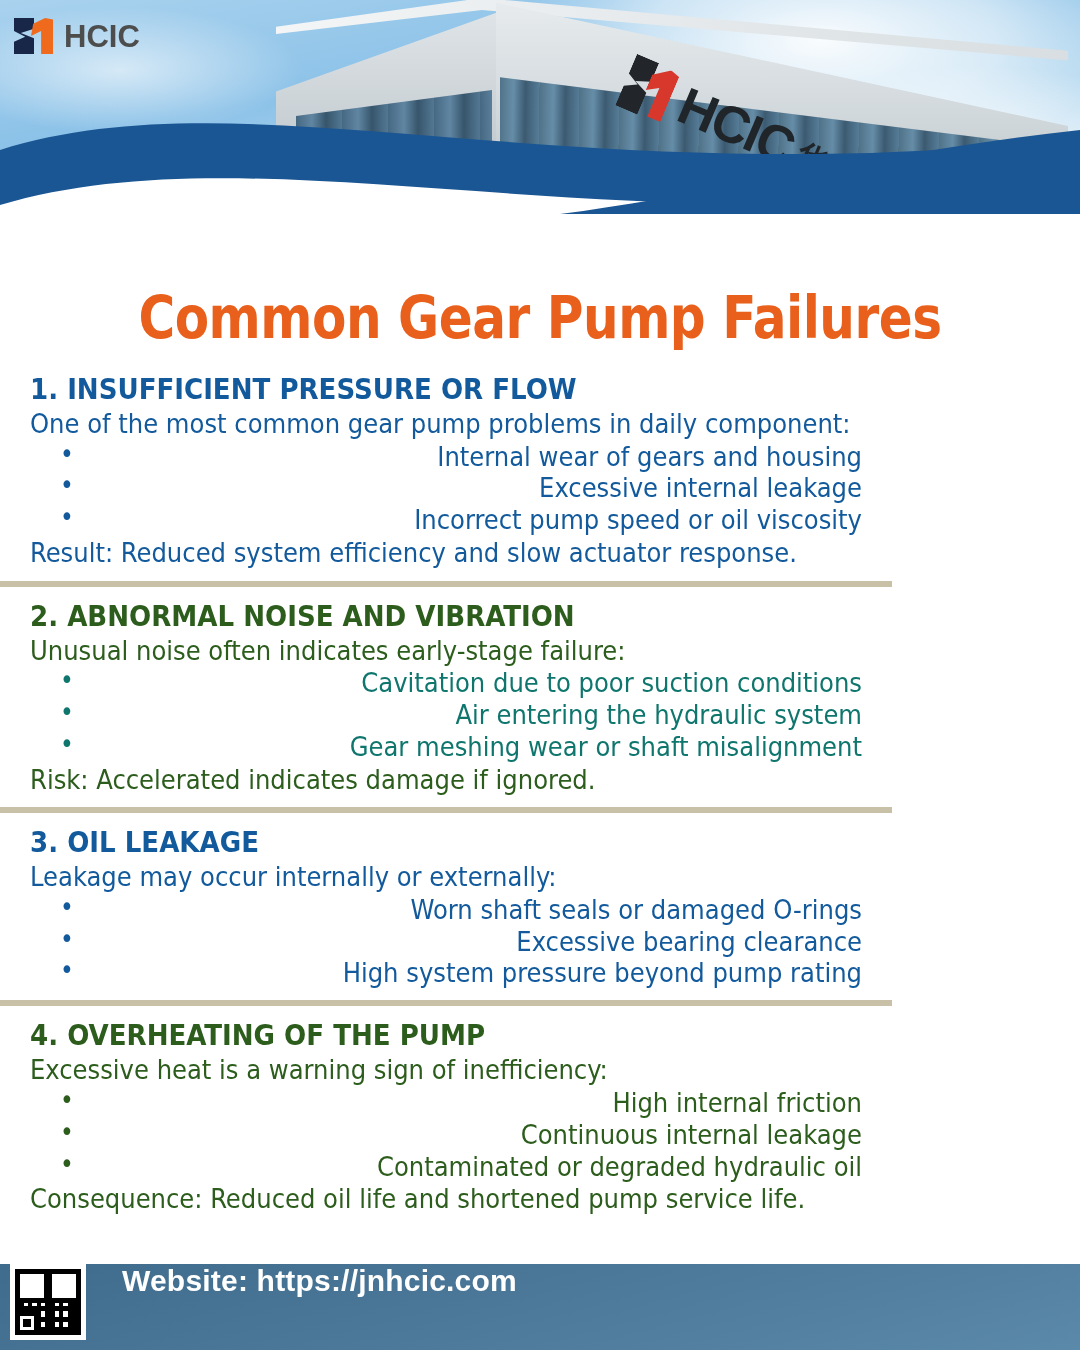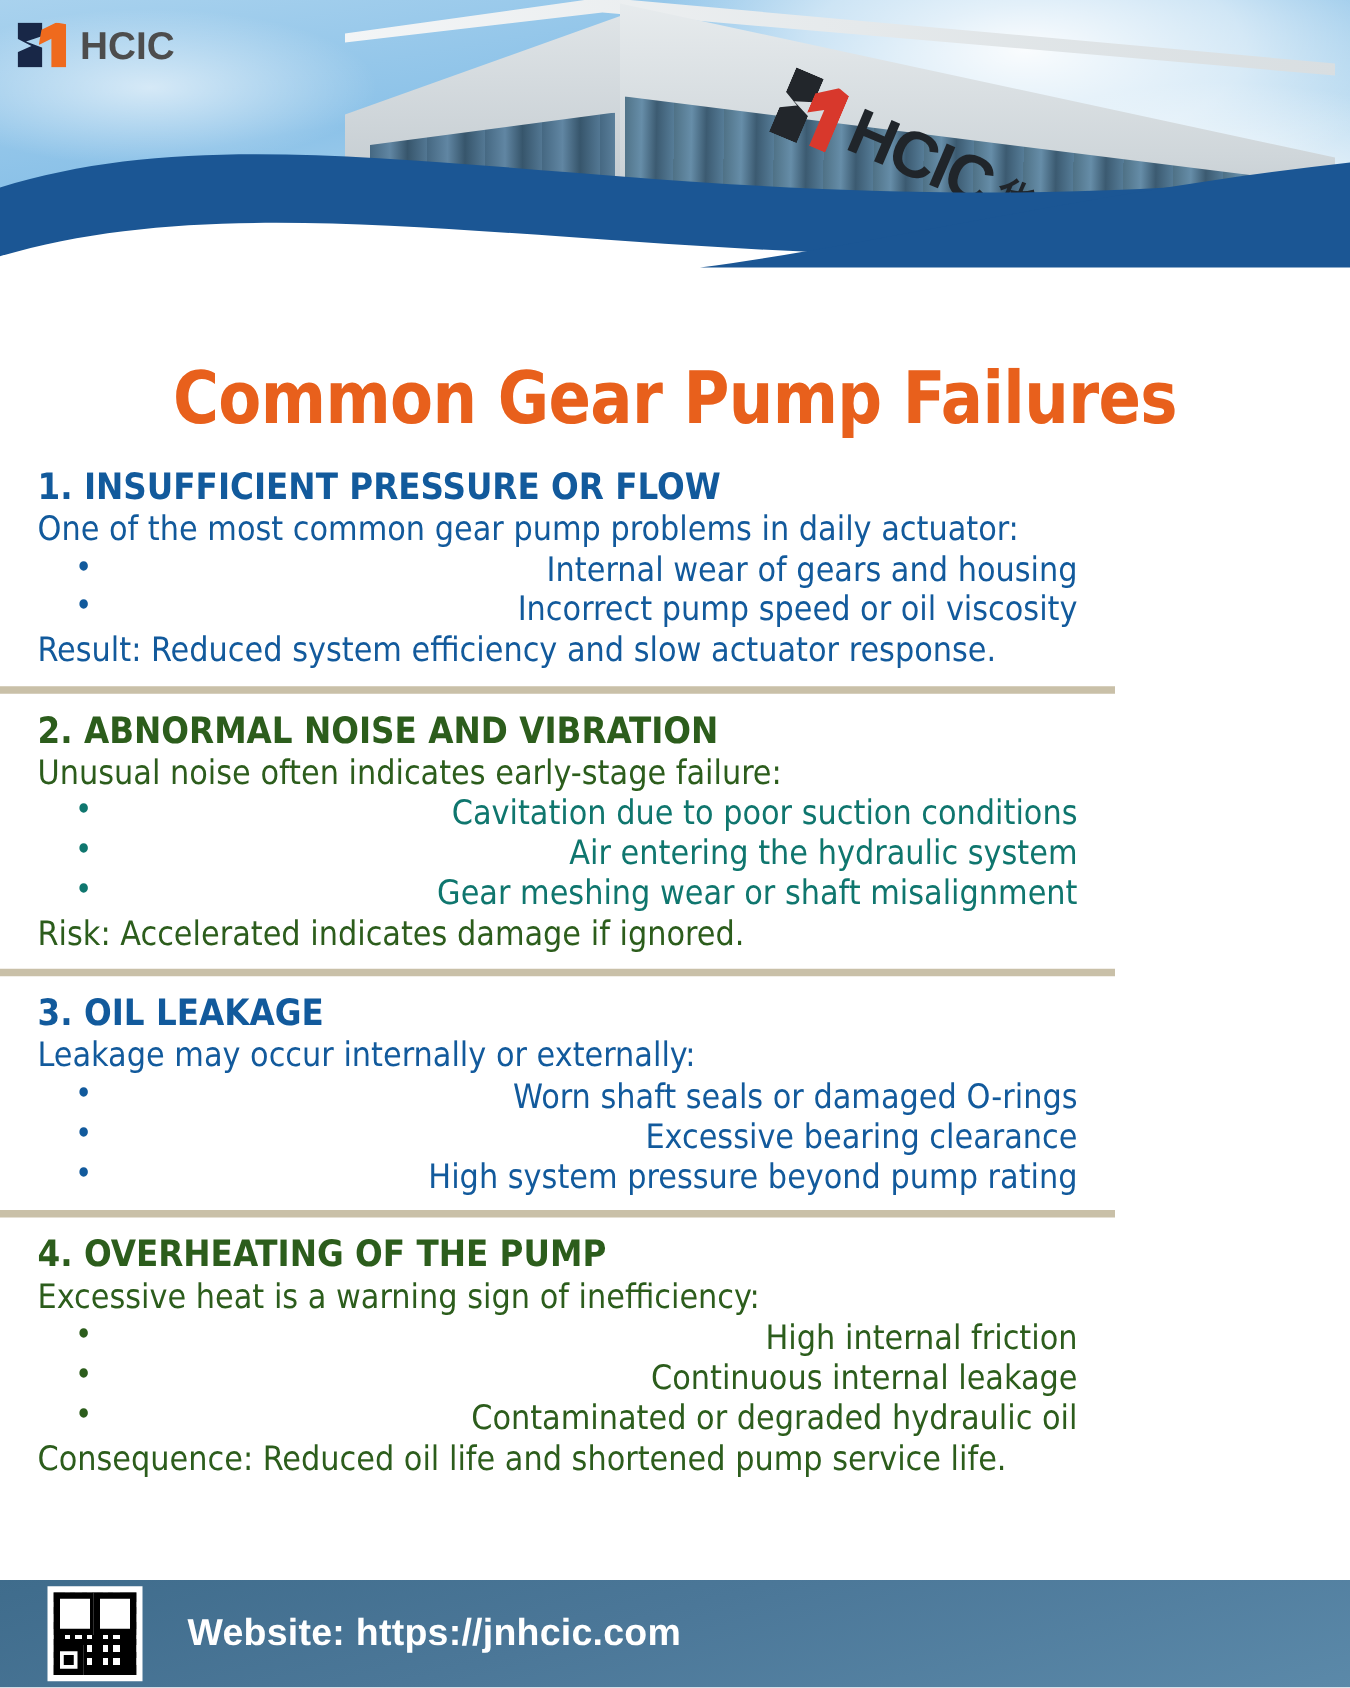--- a/index.html
+++ b/index.html
@@ -155,21 +155,21 @@
   .divider {
     height:6px; width:100%;
     background:#c9c0a8;
     margin:11px 0 12px 0;
   }
 
   
   #footer {
     position:absolute; left:0; top:1264px; width:1080px; height:86px;
     background:linear-gradient(165deg,#3f6c8c 0%, #4b7798 45%, #5b89a9 100%);
-    display:flex; align-items:center;padding-left:28px;
+    display:flex; 
   }
   #qr-wrap {
     width:76px; height:76px; margin-left:10px;
     background:#fff; padding:5px; flex:0 0 auto;
   }
   #qr {
     width:100%; height:100%;
     background-color:#fff;
     background-image:
       
@@ -233,23 +233,24 @@
   </span>
   <span class="wordmark">HCIC</span>
 </div>
 
 <div id="title">Common Gear Pump Failures</div>
 
 <div id="content">
 
   <div class="section">
     <div class="sec-head" style="color:#125a9c">1. INSUFFICIENT PRESSURE OR FLOW</div>
-    <div class="sec-lead" style="color:#125a9c">One of the most common gear pump problems in daily actuator:</div>
+    <div class="sec-lead" style="color:#125a9c">One of the most common gear pump problems in daily component:</div>
     <ul class="bullets" style="color:#125a9c">
       <li>Internal wear of gears and housing</li>
+      <li>Excessive internal leakage</li>
       <li>Incorrect pump speed or oil viscosity</li>
     </ul>
     <div class="sec-foot" style="color:#125a9c">Result: Reduced system efficiency and slow actuator response.</div>
   </div>
   <div class="divider"></div>
 
   <div class="section">
     <div class="sec-head" style="color:#2c5d1c">2. ABNORMAL NOISE AND VIBRATION</div>
     <div class="sec-lead" style="color:#2c5d1c">Unusual noise often indicates early-stage failure:</div>
     <ul class="bullets" style="color:#0f766e">

